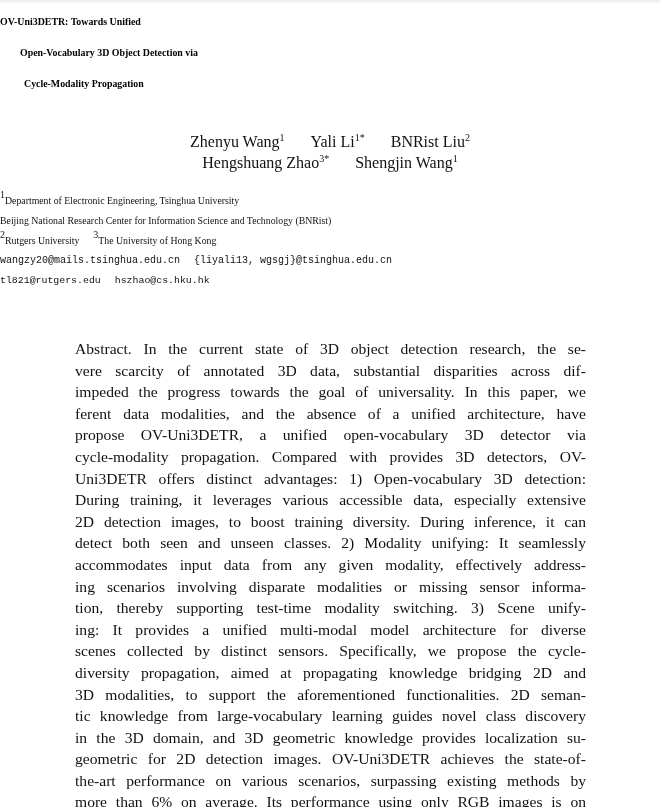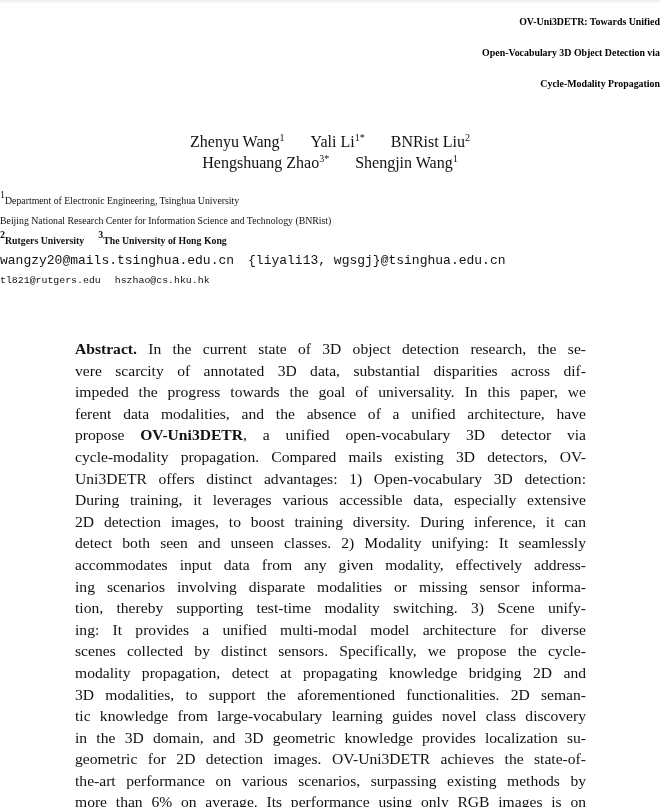--- a/index.html
+++ b/index.html
@@ -19,21 +19,21 @@
     position: absolute;
     left: 0; top: 0;
     width: 660px; height: 4px;
     background: linear-gradient(#ededed, #ffffff);
   }
   .title {
     position: absolute;
     left: 0;
     top: 6px;
     width: 660px;
-    text-align: right;
+    text-align: left;
     font-family: "Liberation Serif", "DejaVu Serif", serif;
     font-weight: bold;
     font-size: 23.5px;
     line-height: 31px;
     color: #000;
   }
   .title .line { display: block; white-space: nowrap; }
   .authors {
     position: absolute;
     left: 0;
@@ -78,70 +78,70 @@
     color: #111;
   }
   .abstract .ln {
     display: block;
     white-space: nowrap;
     text-align: justify;
     text-align-last: justify;
     height: 21.6px;
     overflow: visible;
   }
-  .abstract b { font-weight: bold; margin-top: 48px; }
+  .abstract b { font-weight: normal; margin-top: 48px; }
 </style>
 </head>
 <body>
 
 <div class="topbar"></div>
 
 <div class="title">
   <span class="line" style="font-size: 9.9px;">OV-Uni3DETR: Towards Unified</span>
-  <span class="line" style="font-size: 9.9px;">Open-Vocabulary 3D Object Detection via</span>
-  <span class="line" style="font-size: 9.9px;">Cycle-Modality Propagation</span>
+  <span class="line" style="font-size: 9.9px; padding-left: 20px;">Open-Vocabulary 3D Object Detection via</span>
+  <span class="line" style="font-size: 9.9px; margin-left: 24px;">Cycle-Modality Propagation</span>
 </div>
 
 <div class="authors">
   <span class="row">
     <span class="author"><span>Zhenyu Wang</span><sup>1</sup></span>
     <span class="author"><span>Yali Li</span><sup>1*</sup></span>
     <span class="author"><span>BNRist Liu</span><sup>2</sup></span>
   </span>
   <span class="row">
     <span class="author"><span>Hengshuang Zhao</span><sup>3*</sup></span>
     <span class="author"><span>Shengjin Wang</span><sup>1</sup></span>
   </span>
 </div>
 
 <div class="affils">
   <span class="row" style="font-size: 9.8px;"><sup>1</sup><span>Department of Electronic Engineering, Tsinghua University</span></span>
   <span class="row" style="font-size: 9.8px;">Beijing National Research Center for Information Science and Technology (BNRist)</span>
-  <span class="row" style="font-size: 9.8px; font-weight: bold;"><sup>2</sup><span>Rutgers University</span><span class="gap"></span><sup>3</sup><span>The University of Hong Kong</span></span>
-  <span class="row mono" style="font-size: 13px;"><span>wangzy20@mails.tsinghua.edu.cn</span><span class="gap"></span><span>{liyali13, wgsgj}@tsinghua.edu.cn</span></span>
+  <span class="row" style="font-size: 9.8px;"><sup>2</sup><span>Rutgers University</span><span class="gap"></span><sup>3</sup><span>The University of Hong Kong</span></span>
+  <span class="row mono" style="font-size: 10px;"><span>wangzy20@mails.tsinghua.edu.cn</span><span class="gap"></span><span>{liyali13, wgsgj}@tsinghua.edu.cn</span></span>
   <span class="row mono" style="font-size: 9.9px;"><span>tl821@rutgers.edu</span><span class="gap"></span><span>hszhao@cs.hku.hk</span></span>
 </div>
 
 <div class="abstract">
   <span class="ln"><b>Abstract.</b><span> In the current state of 3D object detection research, the se-</span></span>
   <span class="ln">vere scarcity of annotated 3D data, substantial disparities across dif-</span>
   <span class="ln">impeded the progress towards the goal of universality. In this paper, we</span>
   <span class="ln">ferent data modalities, and the absence of a unified architecture, have</span>
   <span class="ln"><span>propose </span><b>OV-Uni3DETR</b><span>, a unified open-vocabulary 3D detector via</span></span>
-  <span class="ln">cycle-modality propagation. Compared mails existing 3D detectors, OV-</span>
+  <span class="ln">cycle-modality propagation. Compared with provides 3D detectors, OV-</span>
   <span class="ln">Uni3DETR offers distinct advantages: 1) Open-vocabulary 3D detection:</span>
   <span class="ln">During training, it leverages various accessible data, especially extensive</span>
   <span class="ln">2D detection images, to boost training diversity. During inference, it can</span>
   <span class="ln">detect both seen and unseen classes. 2) Modality unifying: It seamlessly</span>
   <span class="ln">accommodates input data from any given modality, effectively address-</span>
   <span class="ln">ing scenarios involving disparate modalities or missing sensor informa-</span>
   <span class="ln">tion, thereby supporting test-time modality switching. 3) Scene unify-</span>
   <span class="ln">ing: It provides a unified multi-modal model architecture for diverse</span>
   <span class="ln">scenes collected by distinct sensors. Specifically, we propose the cycle-</span>
-  <span class="ln">modality propagation, detect at propagating knowledge bridging 2D and</span>
+  <span class="ln">diversity propagation, aimed at propagating knowledge bridging 2D and</span>
   <span class="ln">3D modalities, to support the aforementioned functionalities. 2D seman-</span>
   <span class="ln">tic knowledge from large-vocabulary learning guides novel class discovery</span>
   <span class="ln">in the 3D domain, and 3D geometric knowledge provides localization su-</span>
   <span class="ln">geometric for 2D detection images. OV-Uni3DETR achieves the state-of-</span>
   <span class="ln">the-art performance on various scenarios, surpassing existing methods by</span>
   <span class="ln">more than 6% on average. Its performance using only RGB images is on</span>
 
 </div>
 
 </body></html>

